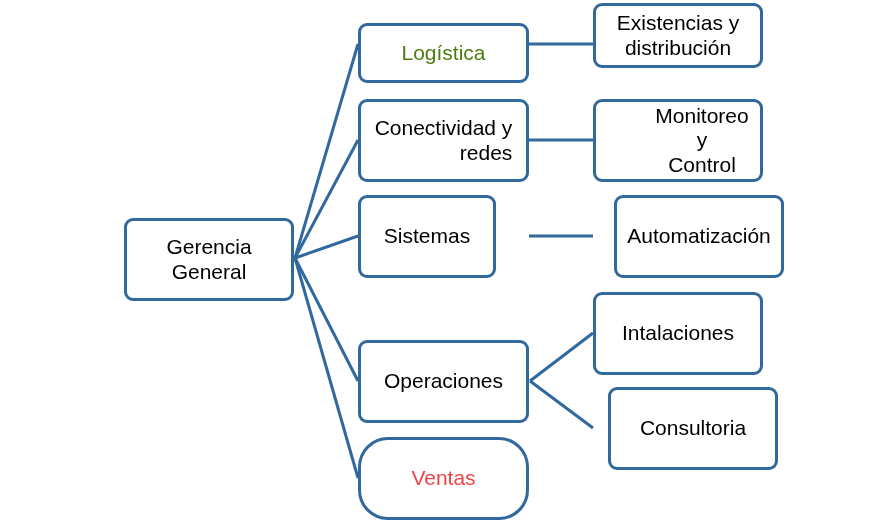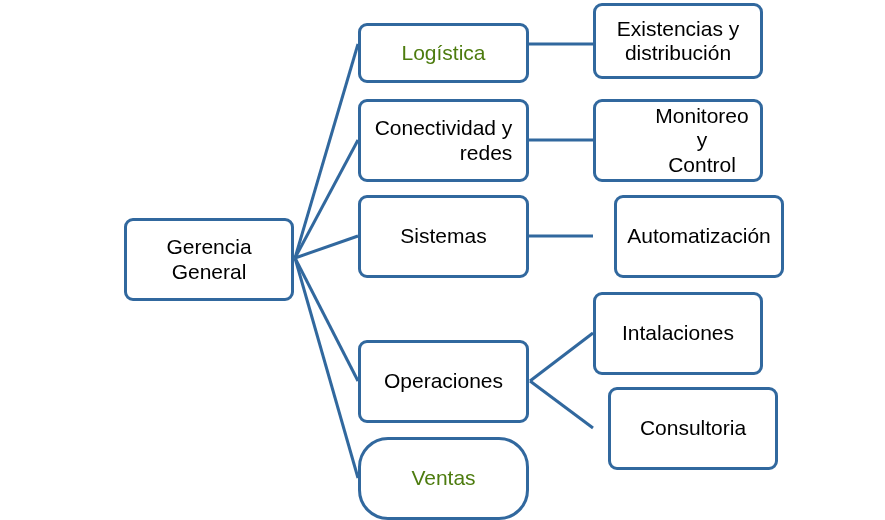--- a/index.html
+++ b/index.html
@@ -66,30 +66,30 @@
         <span class="node-label">Gerencia
 General</span>
       </div>
       <div class="node" style="left: 358px; top: 3px; width: 171px; height: 60px; border-color: rgb(49, 104, 158); background: rgb(255, 255, 255); color: #4d7c0f; margin-top: 20px;">
         <span class="node-label">Logística</span>
       </div>
       <div class="node" style="left: 358px; top: 99px; width: 171px; height: 83px; border-color: rgb(49, 104, 158); background: rgb(255, 255, 255); color: rgb(0, 0, 0); text-align: right;">
         <span class="node-label">Conectividad y
 redes</span>
       </div>
-      <div class="node" style="left: 358px; top: 195px; width: 171px; height: 83px; border-color: rgb(49, 104, 158); background: rgb(255, 255, 255); color: rgb(0, 0, 0);">
+      <div class="node" style="left: 358px; top: 195px; width: 138px; height: 83px; border-color: rgb(49, 104, 158); background: rgb(255, 255, 255); color: rgb(0, 0, 0);">
         <span class="node-label">Sistemas</span>
       </div>
       <div class="node" style="left: 358px; top: 340px; width: 171px; height: 83px; border-color: rgb(49, 104, 158); background: rgb(255, 255, 255); color: rgb(0, 0, 0);">
         <span class="node-label">Operaciones</span>
       </div>
-      <div class="node" style="left: 358px; top: 437px; width: 171px; height: 83px; border-color: rgb(49, 104, 158); background: rgb(255, 255, 255); color: #4d7c0f; border-radius: 30px;">
+      <div class="node" style="left: 358px; top: 437px; width: 171px; height: 83px; border-color: rgb(49, 104, 158); background: rgb(255, 255, 255); color: #ef4444; border-radius: 30px;">
         <span class="node-label">Ventas</span>
       </div>
-      <div class="node" style="left: 593px; top: 3px; width: 170px; height: 76px; border-color: rgb(49, 104, 158); background: rgb(255, 255, 255); color: rgb(0, 0, 0);">
+      <div class="node" style="left: 593px; top: 3px; width: 170px; height: 65px; border-color: rgb(49, 104, 158); background: rgb(255, 255, 255); color: rgb(0, 0, 0);">
         <span class="node-label">Existencias y
 distribución</span>
       </div>
       <div class="node" style="left: 593px; top: 99px; width: 170px; height: 83px; border-color: rgb(49, 104, 158); background: rgb(255, 255, 255); color: rgb(0, 0, 0); padding-left: 48px;">
         <span class="node-label">Monitoreo y
 Control</span>
       </div>
       <div class="node" style="left: 614px; top: 195px; width: 170px; height: 83px; border-color: rgb(49, 104, 158); background: rgb(255, 255, 255); color: rgb(0, 0, 0);">
         <span class="node-label">Automatización</span>
       </div>

